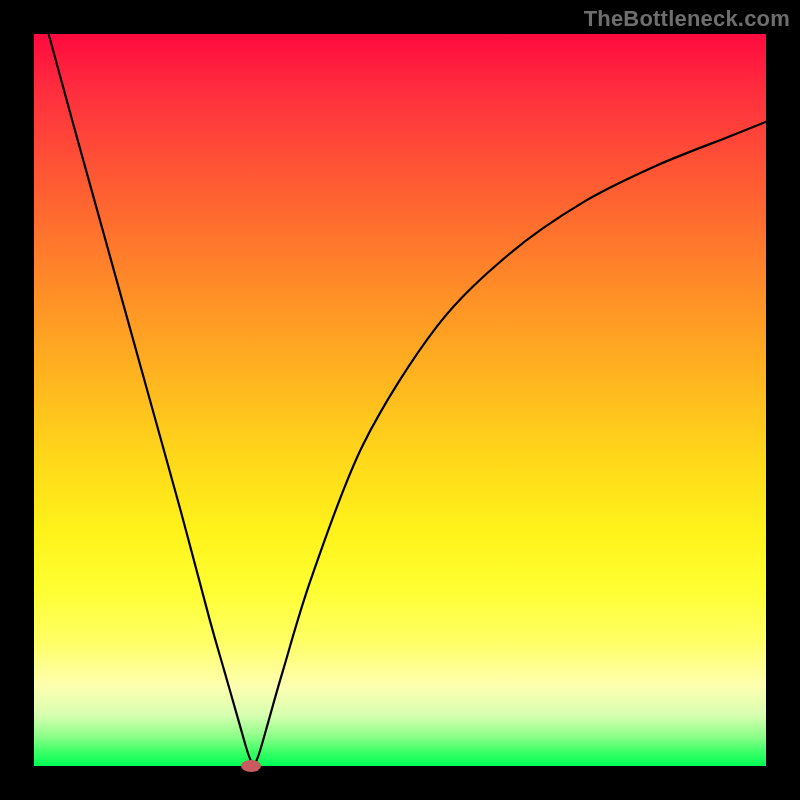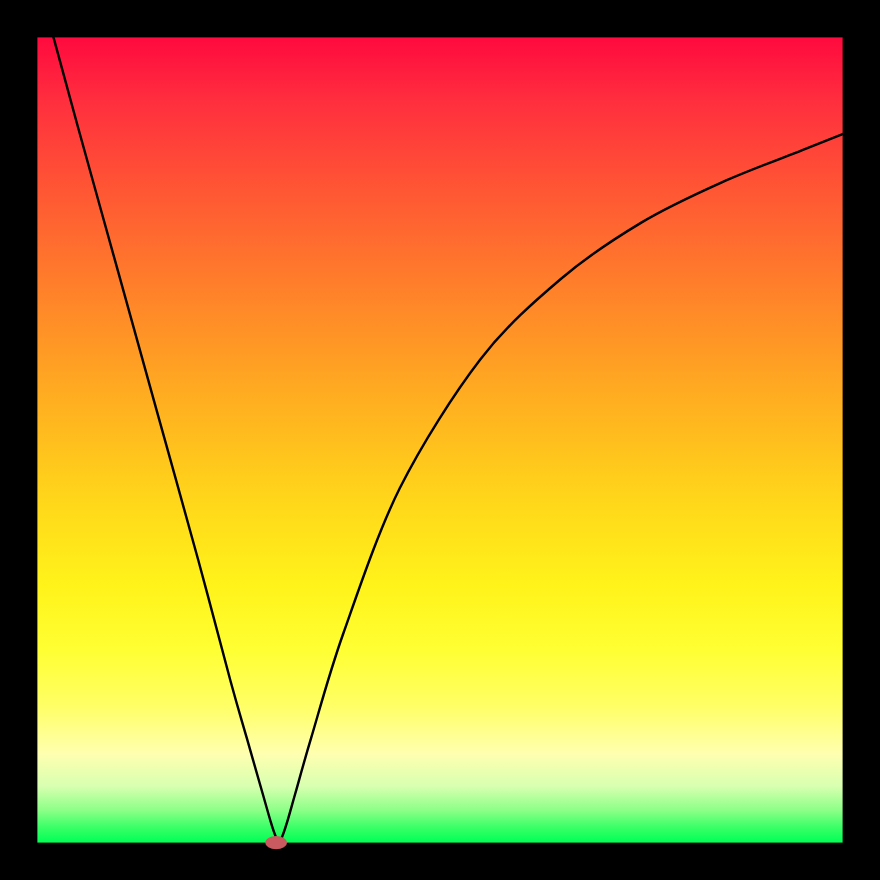--- a/index.html
+++ b/index.html
@@ -69,13 +69,14 @@
 </head>
 <body>
 
 <div class="frame">
   <div class="plot">
     <svg class="curve" viewBox="0 0 732 732">
       <path d="M 14.64 0.00 C 18.15 12.88, 27.23 46.56, 36.60 80.52 C 45.97 114.48, 61.49 170.12, 73.20 212.28 C 84.91 254.44, 98.09 301.88, 109.80 344.04 C 121.51 386.20, 135.86 437.15, 146.40 475.80 C 156.94 514.45, 168.65 559.83, 175.68 585.60 C 182.71 611.37, 185.64 620.44, 190.32 636.84 C 195.00 653.24, 201.45 675.78, 204.96 688.08 C 208.47 700.38, 210.52 707.84, 212.28 713.70 C 214.04 719.56, 214.77 721.75, 215.94 724.68 C 217.11 727.61, 218.43 732.00, 219.60 732.00 C 220.77 732.00, 222.09 727.61, 223.26 724.68 C 224.43 721.75, 225.16 719.56, 226.92 713.70 C 228.68 707.84, 230.73 700.38, 234.24 688.08 C 237.75 675.78, 241.85 660.26, 248.88 636.84 C 255.91 613.42, 265.28 577.99, 278.16 541.68 C 291.04 505.37, 309.49 449.74, 329.40 409.92 C 349.31 370.10, 379.18 323.25, 402.60 292.80 C 426.02 262.35, 452.38 239.51, 475.80 219.60 C 499.22 199.69, 525.58 182.41, 549.00 168.36 C 572.42 154.31, 598.78 142.30, 622.20 131.76 C 645.62 121.22, 677.83 109.51, 695.40 102.48 C 712.97 95.45, 726.14 90.18, 732.00 87.84" fill="none" stroke="#000000" stroke-width="2.2" stroke-linecap="round" stroke-linejoin="round"></path>
     </svg>
     <div class="marker" style="left: 217.404px; top: 732px; background: rgb(200, 90, 96);"></div>
   </div>
+  <div class="watermark">TheBottleneck.com</div>
 </div>
 
 </body></html>

